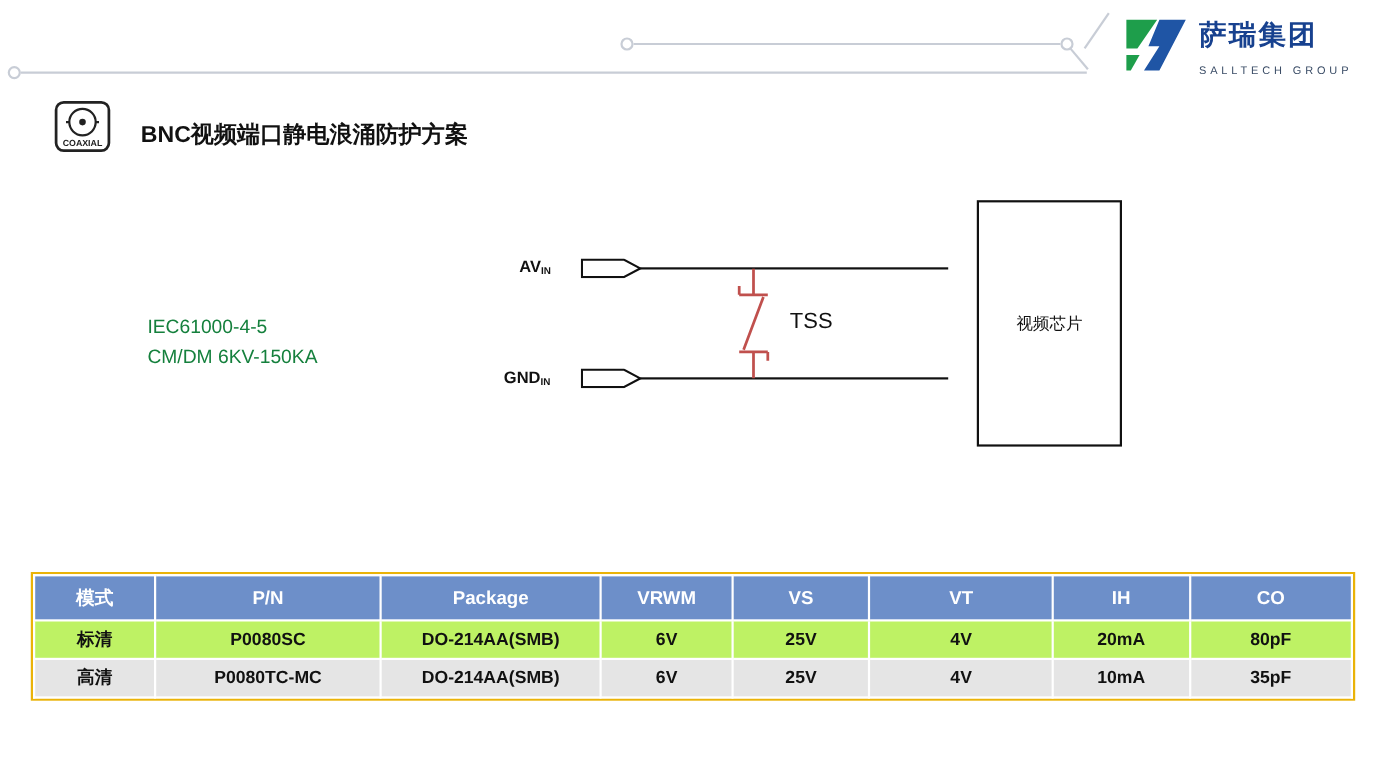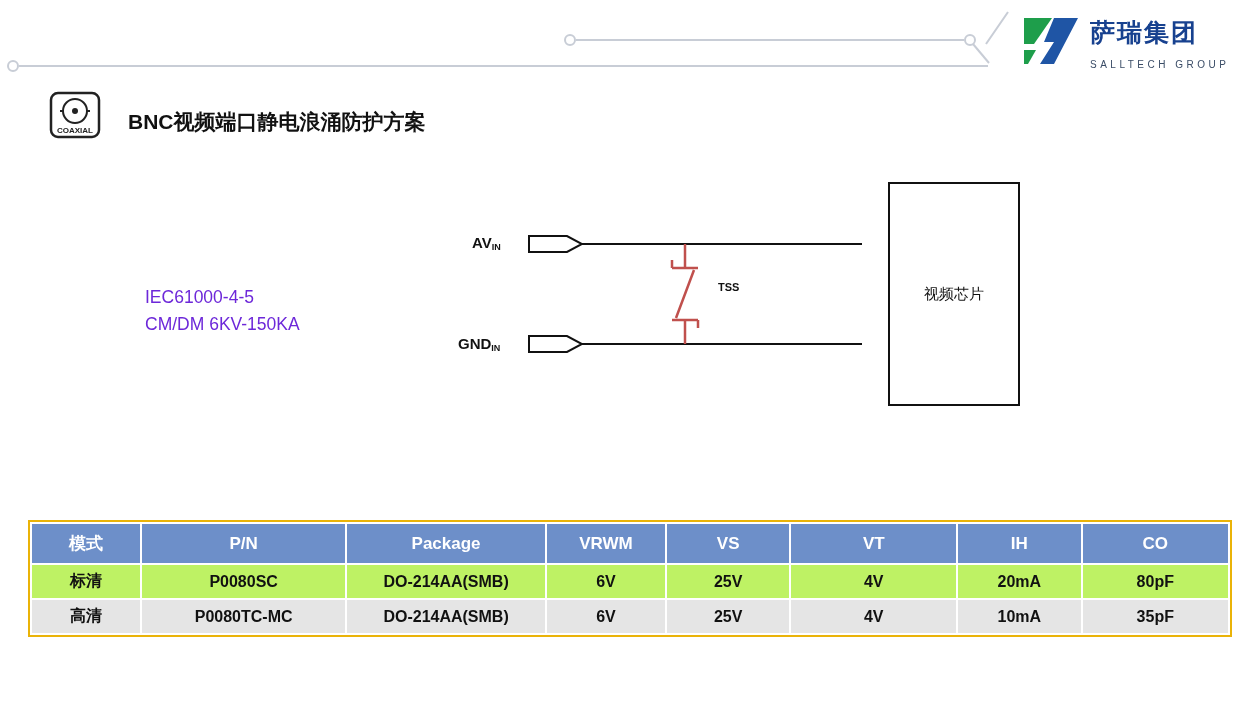--- a/index.html
+++ b/index.html
@@ -19,35 +19,35 @@
   .logo-name{font-size:25px;font-weight:bold;color:#17418F;line-height:28px;letter-spacing:2px;}
   .logo-sub{font-size:10px;color:#3A4C66;letter-spacing:3.5px;margin-top:13px;}
   
   .bnc-icon{position:absolute;left:46px;top:90px;}
   .section-title{
     position:absolute;left:128px;top:108px;margin:0;
     font-size:21px;font-weight:bold;color:#111;
   }
   
   .std-text{
-    position:absolute;left:145px;top:284px;
-    font-size:17.5px;line-height:27px;color:#6d28d9;
+    position:absolute;left:134px;top:284px;
+    font-size:17.5px;line-height:27px;color:#15803d;
   }
   .pin-label{position:absolute;font-size:15px;font-weight:bold;color:#111;}
   .pin-label .sub{font-size:9px;vertical-align:-2px;}
   .lbl-av{left:472px;top:234px;}
   .lbl-gnd{left:458px;top:335px;}
   .connector{position:absolute;}
   .conn-top{left:528px;top:235px;}
   .conn-bottom{left:528px;top:335px;}
   .wire{position:absolute;height:2px;background:#111;}
   .wire-top{left:582px;top:243px;width:280px;}
   .wire-bottom{left:582px;top:343px;width:280px;}
   .tss-sym{position:absolute;left:668px;top:244px;}
-  .tss-label{position:absolute;left:718px;top:281px;font-size:11px;font-weight:bold;color:#111;}
+  .tss-label{position:absolute;left:718px;top:281px;font-size:20px;font-weight:normal;color:#111;}
   .chip-box{
     position:absolute;left:860px;top:182px;width:128px;height:220px;
     border:2px solid #111;background:#fff;
     display:flex;align-items:center;justify-content:center;
     font-size:15px;color:#111;margin-left:28px;
   }
   
   .spec-table-wrap{position:absolute;left:28px;top:520px;width:1200px;border:2px solid #eab308;}
   table.spec{
     width:100%;border-collapse:collapse;table-layout:fixed;

